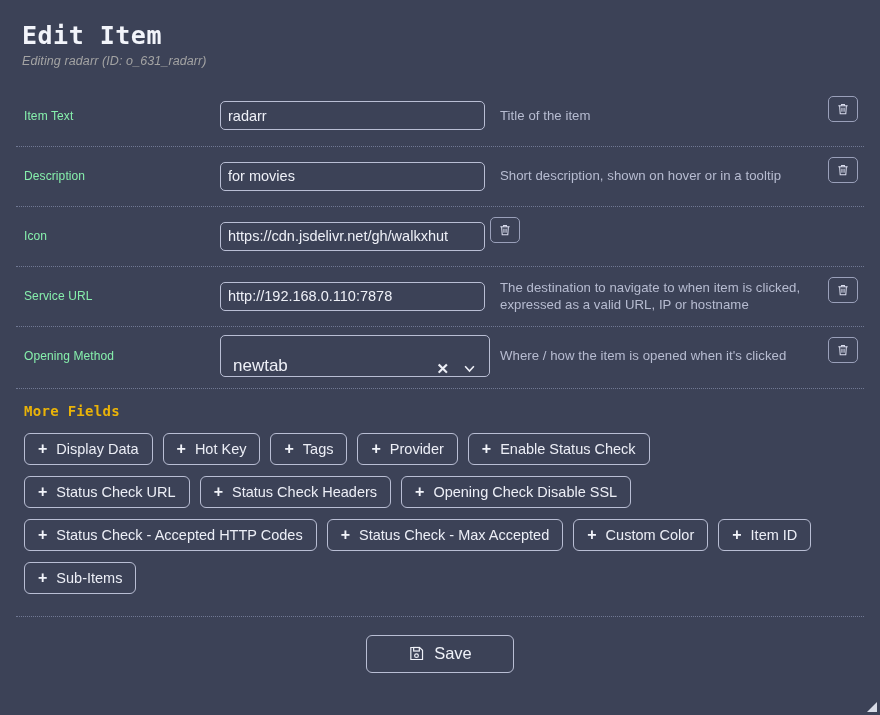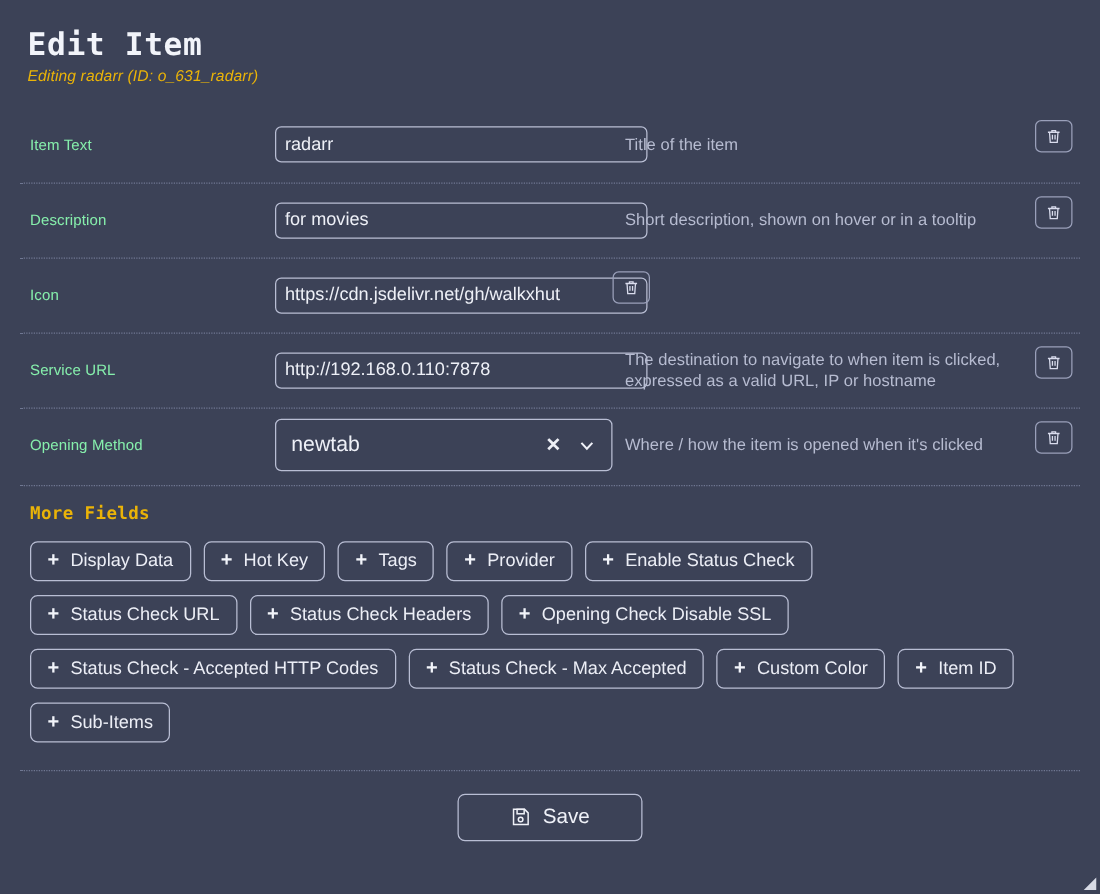--- a/index.html
+++ b/index.html
@@ -33,21 +33,21 @@
     font-weight: bold;
     letter-spacing: 0.5px;
     color: #f2f4fa;
     line-height: 1.1;
   }
 
   .subtitle {
     font-family: "Liberation Sans", sans-serif;
     font-style: italic;
     font-size: 12.5px;
-    color: #eab308;
+    color: #a3a3a3;
     margin-top: 4px;
     letter-spacing: 0.1px;
   }
 
   
   .rows { margin-top: 8px; }
 
   .field-row {
     display: flex;
     align-items: center;
@@ -65,21 +65,21 @@
     color: #86efac;
     letter-spacing: 0.1px;
   }
 
   .field-control {
     flex: 0 0 270px;
     width: 270px;
   }
 
   .text-input {
-    width: 298px;
+    width: 265px;
     height: 29px;
     background: transparent;
     border: 1px solid #b9bed4;
     border-radius: 5px;
     color: #eef0f7;
     font-family: "Liberation Sans", sans-serif;
     font-size: 14.5px;
     padding: 0 7px;
     outline: none;
     white-space: nowrap;
@@ -87,21 +87,21 @@
     display: flex;
     align-items: center;
   }
 
   .select-box {
     width: 270px;
     height: 42px;
     border: 1px solid #b9bed4;
     border-radius: 5px;
     display: flex;
-    align-items: center;
+    align-items: flex-end;
     padding: 0 10px 0 12px;
     color: #eef0f7;
     font-size: 17px;
     background: transparent;
   }
   .select-value { flex: 1; }
   .select-clear {
     font-size: 15px;
     font-weight: bold;
     color: #eef0f7;

